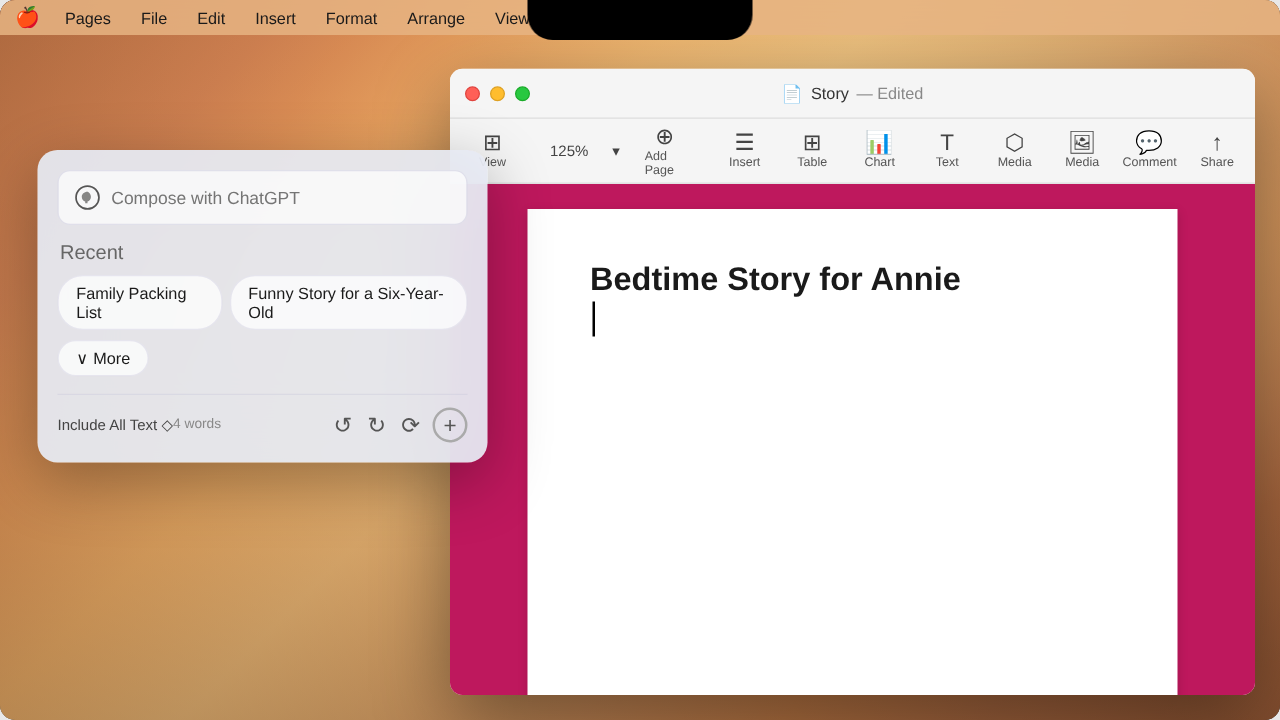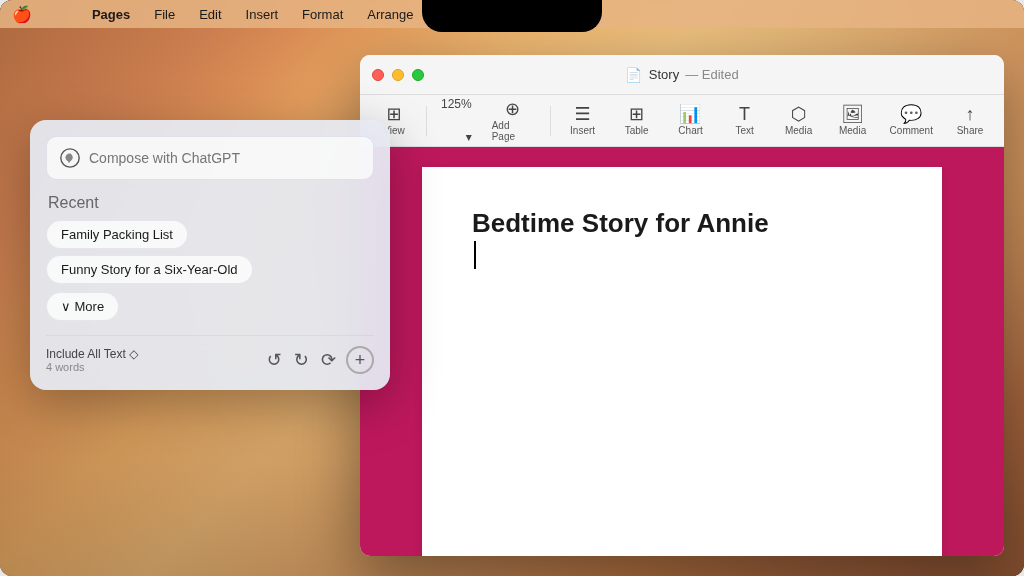--- a/index.html
+++ b/index.html
@@ -62,22 +62,21 @@
 
     .menu-bar-item {
       font-size: 13px;
       font-weight: 400;
       color: #1a1a1a;
       cursor: default;
       padding: 2px 4px;
     }
 
     .menu-bar-item.bold {
-      font-weight: 700;
-      margin-left: 40px;
+      font-weight: 400;
     }
 
     .apple-icon {
       font-size: 16px;
       color: #1a1a1a;
     }
 
     
     .notch {
       position: absolute;
@@ -202,21 +201,20 @@
 
     .zoom-btn {
       display: flex;
       align-items: flex-end;
       gap: 19px;
       padding: 4px 8px;
       border-radius: 6px;
       cursor: pointer;
       font-size: 12px;
       color: #444;
-      flex-direction: column;
     }
 
     
     .document-area {
       flex: 1;
       background: #be185d;
       overflow: auto;
       display: flex;
       justify-content: center;
       padding: 20px;
@@ -291,21 +289,21 @@
     .recent-label {
       font-size: 16px;
       color: #666;
       font-weight: 500;
       margin-bottom: 8px;
       padding-left: 2px;
     }
 
     .recent-chips {
       display: flex;
-      flex-direction: column;
+      flex-direction: row;
       gap: 6px;
       margin-bottom: 8px;
     }
 
     .chip {
       display: inline-flex;
       align-items: center;
       background: rgba(255,255,255,0.75);
       border-radius: 20px;
       padding: 6px 14px;
@@ -333,21 +331,21 @@
       display: flex;
       align-items: center;
       justify-content: space-between;
       margin-top: 14px;
       padding-top: 10px;
       border-top: 1px solid rgba(200,200,220,0.4);
     }
 
     .footer-left {
       display: flex;
-      flex-direction: column;
+      flex-direction: row;
     }
 
     .include-text {
       font-size: 12px;
       color: #444;
       display: flex;
       align-items: center;
       gap: 4px;
     }
 

